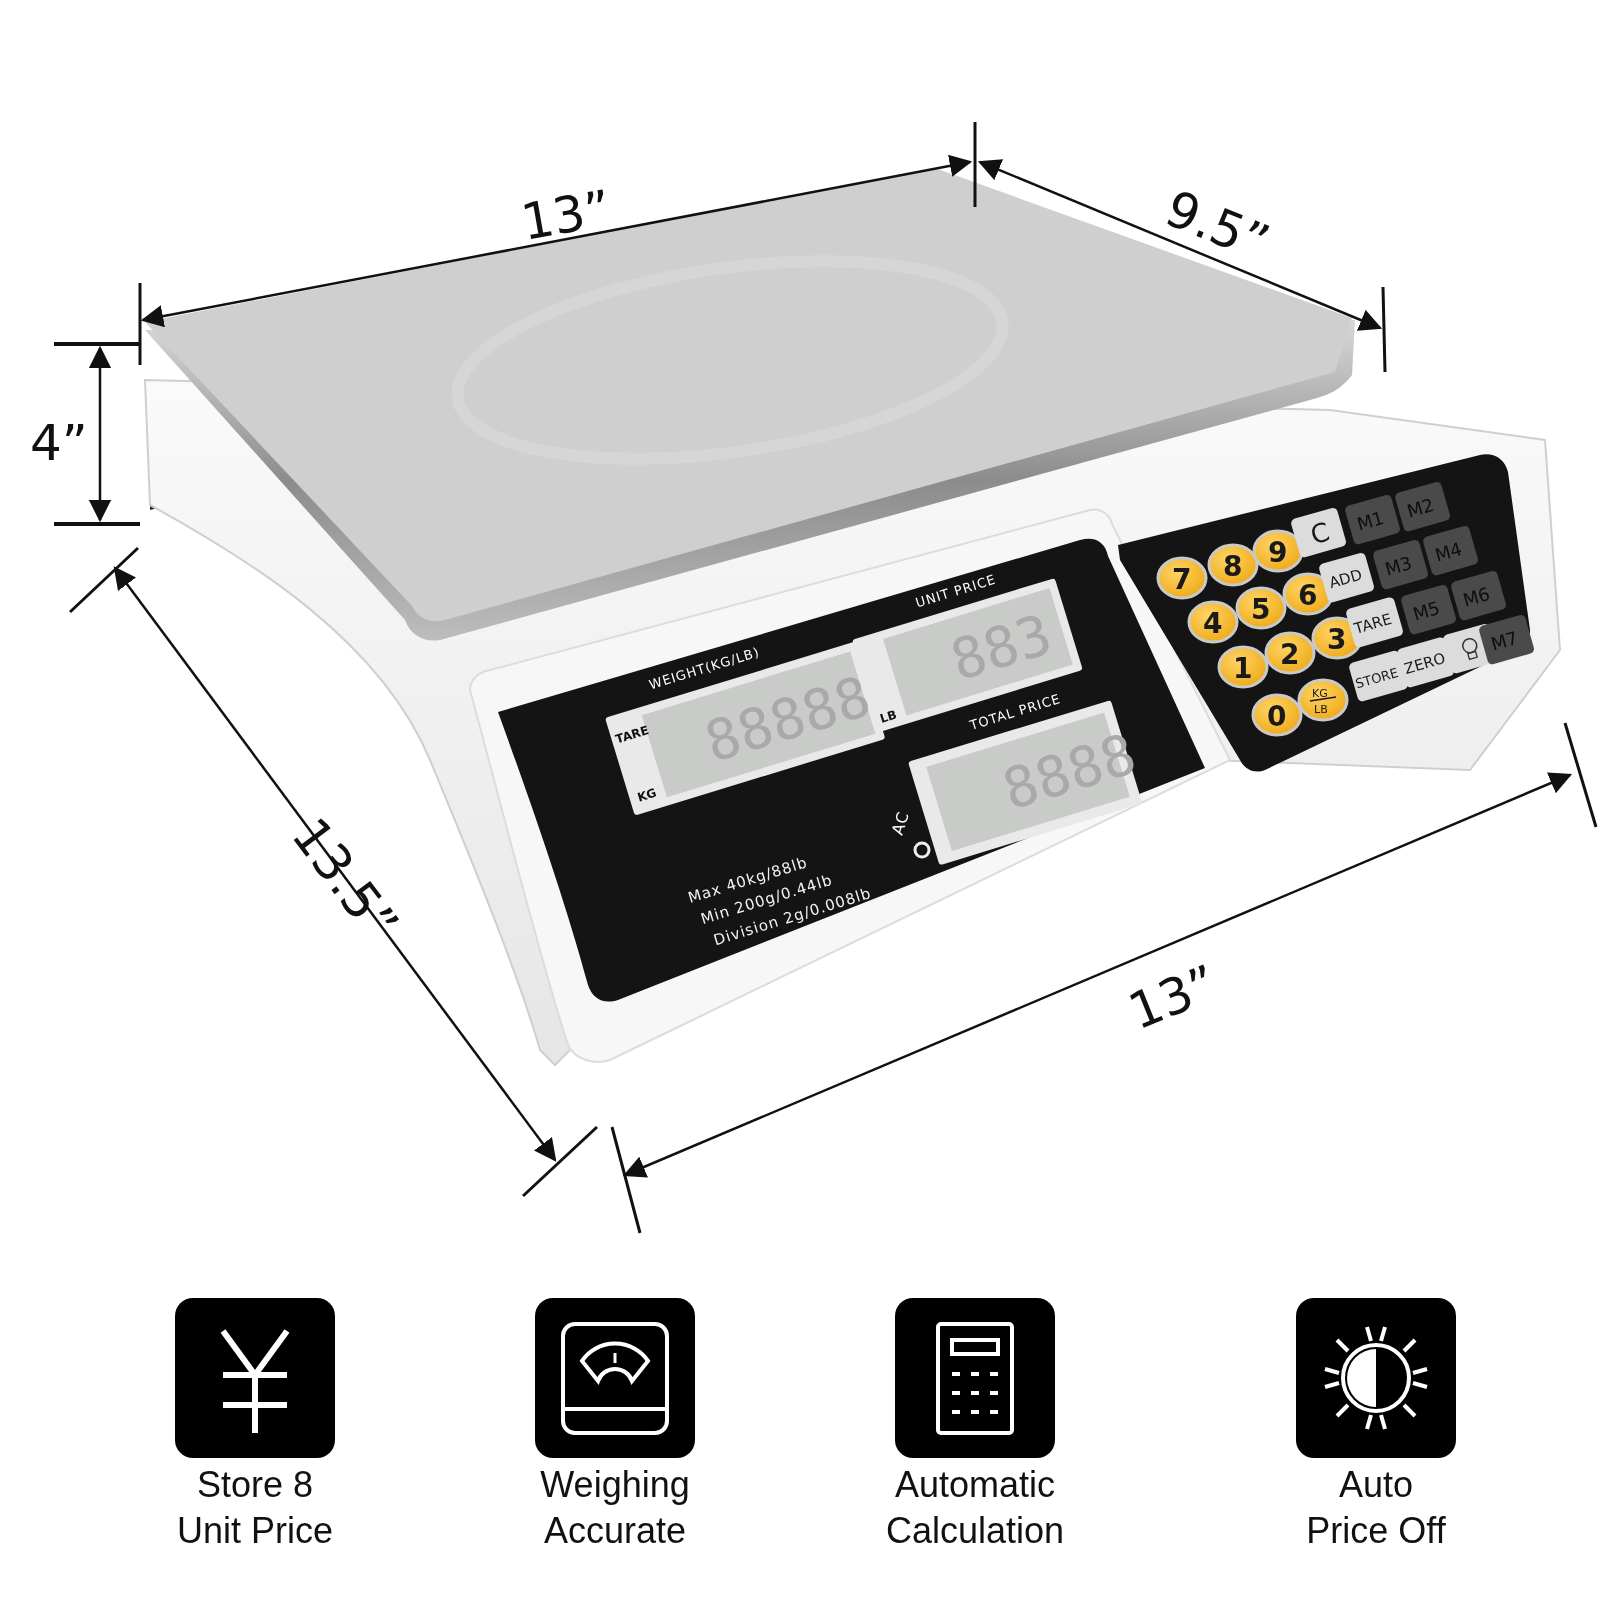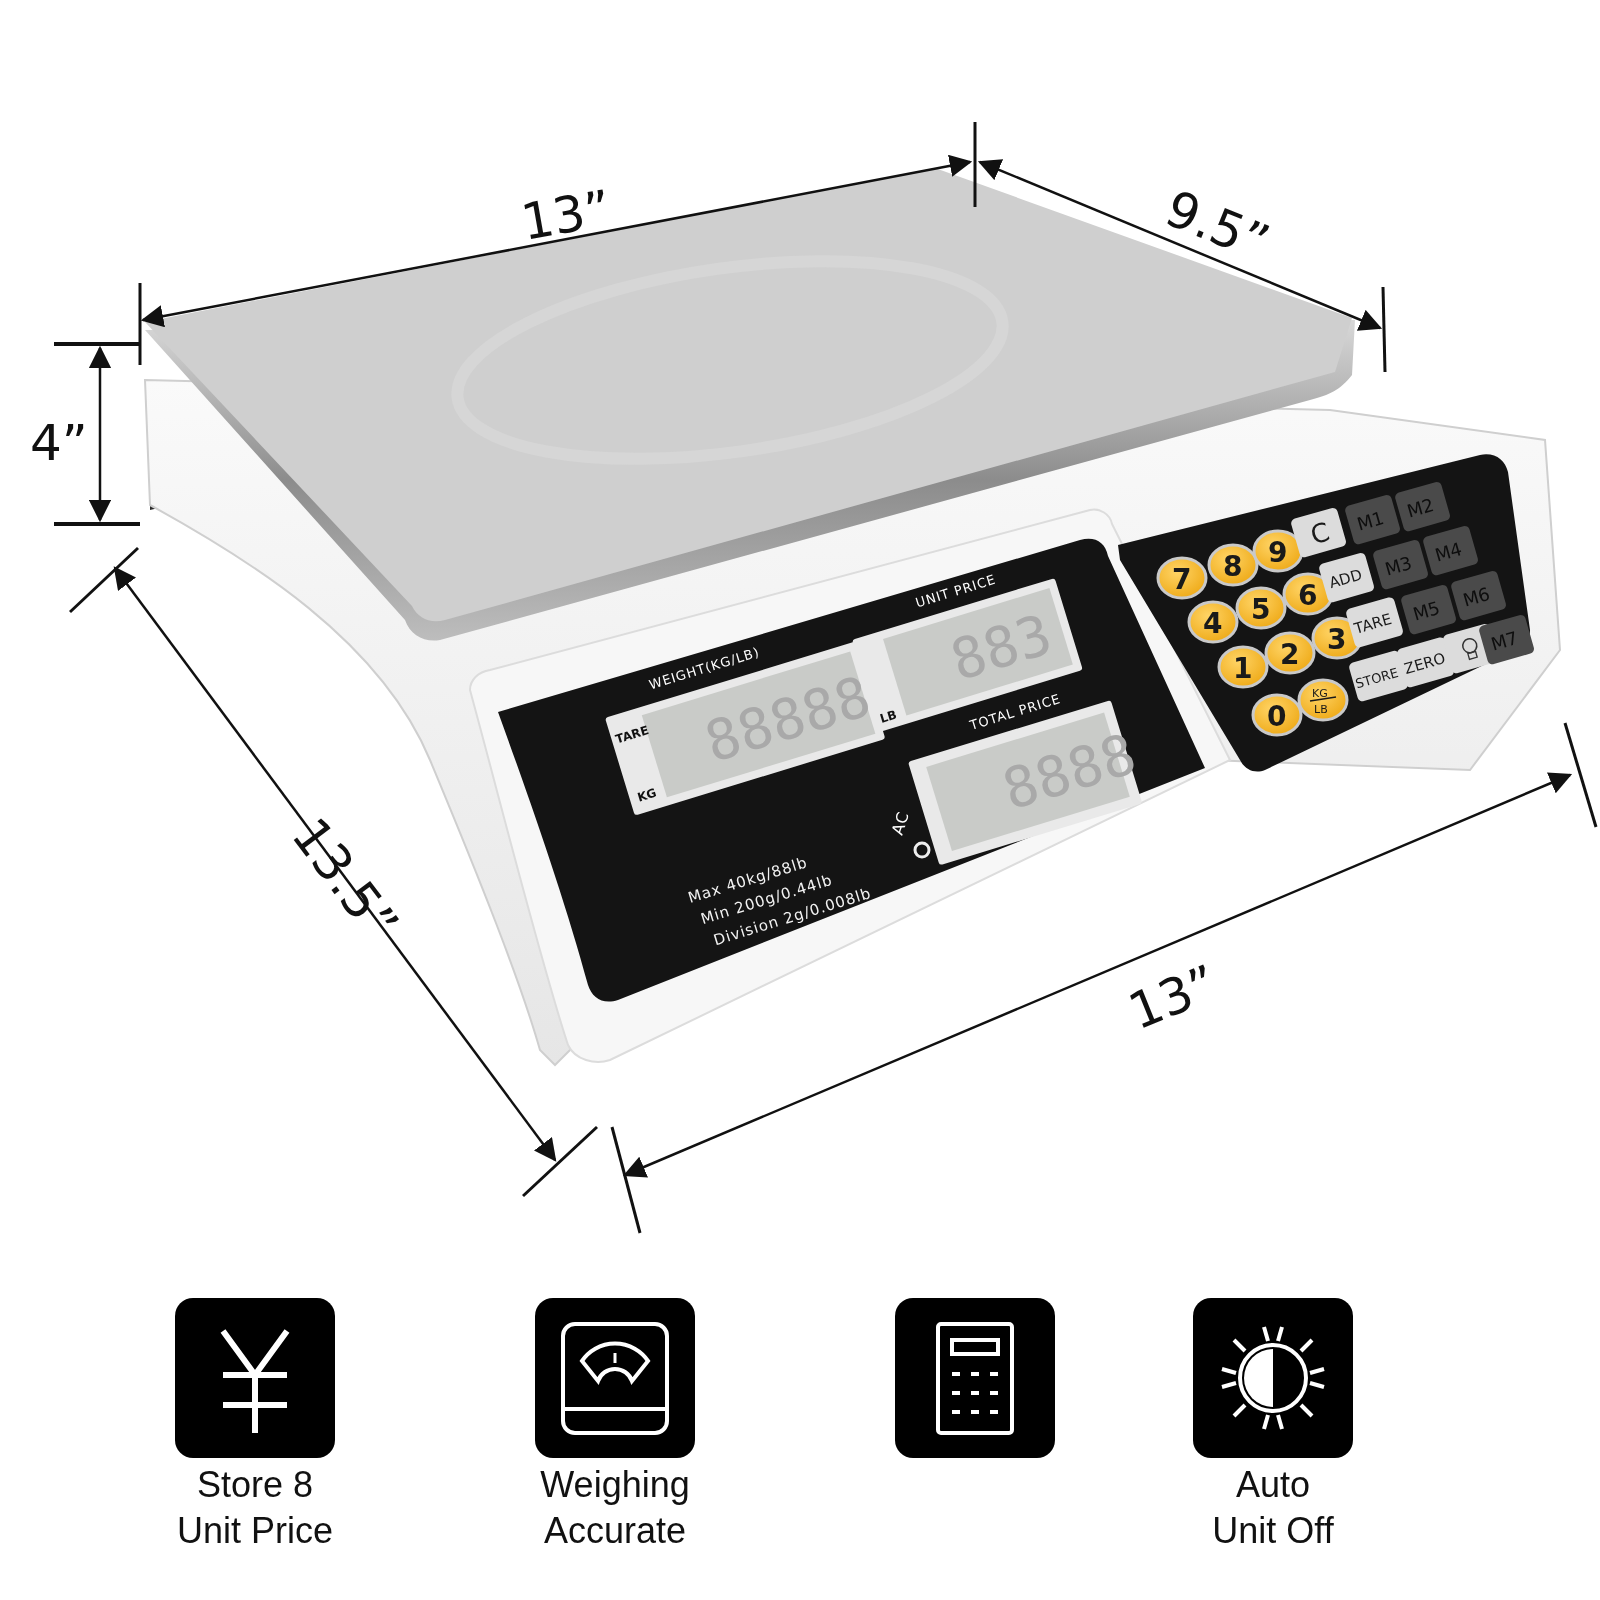--- a/index.html
+++ b/index.html
@@ -278,23 +278,27 @@
               <rect x="55" y="51" width="8" height="4"></rect>
           <rect x="17" y="70" width="8" height="4"></rect>
               <rect x="36" y="70" width="8" height="4"></rect>
               <rect x="55" y="70" width="8" height="4"></rect>
           <rect x="17" y="89" width="8" height="4"></rect>
               <rect x="36" y="89" width="8" height="4"></rect>
               <rect x="55" y="89" width="8" height="4"></rect>
         </g>
       </svg>
     </div>
+    <div class="caption">
+      <div>Automatic</div>
+      <div>Calculation</div>
+    </div>
   </div>
 
-  <div class="feature" style="left:1123px">
+  <div class="feature" style="left:1226px">
     <div class="tile">
       <svg width="130" height="130" viewBox="0 0 130 130">
         <circle cx="65" cy="65" r="33" fill="none" stroke="#fff" stroke-width="4"></circle>
         <path d="M65,36 A29,29 0 0 0 65,94 Z" fill="#fff"></path>
         <g stroke="#fff" stroke-width="4">
           <line x1="56" y1="14" x2="60" y2="28"></line>
               <line x1="74" y1="14" x2="70" y2="28"></line>
           <line x1="56" y1="116" x2="60" y2="102"></line>
               <line x1="74" y1="116" x2="70" y2="102"></line>
           <line x1="14" y1="56" x2="28" y2="60"></line>
@@ -303,18 +307,18 @@
               <line x1="116" y1="74" x2="102" y2="70"></line>
           <line x1="26" y1="27" x2="37" y2="38"></line>
               <line x1="104" y1="27" x2="93" y2="38"></line>
           <line x1="26" y1="103" x2="37" y2="92"></line>
               <line x1="104" y1="103" x2="93" y2="92"></line>
         </g>
       </svg>
     </div>
     <div class="caption">
       <div>Auto</div>
-      <div>Unit Off</div>
+      <div>Price Off</div>
     </div>
   </div>
 
 </div>
 </div>
 
 </body></html>

